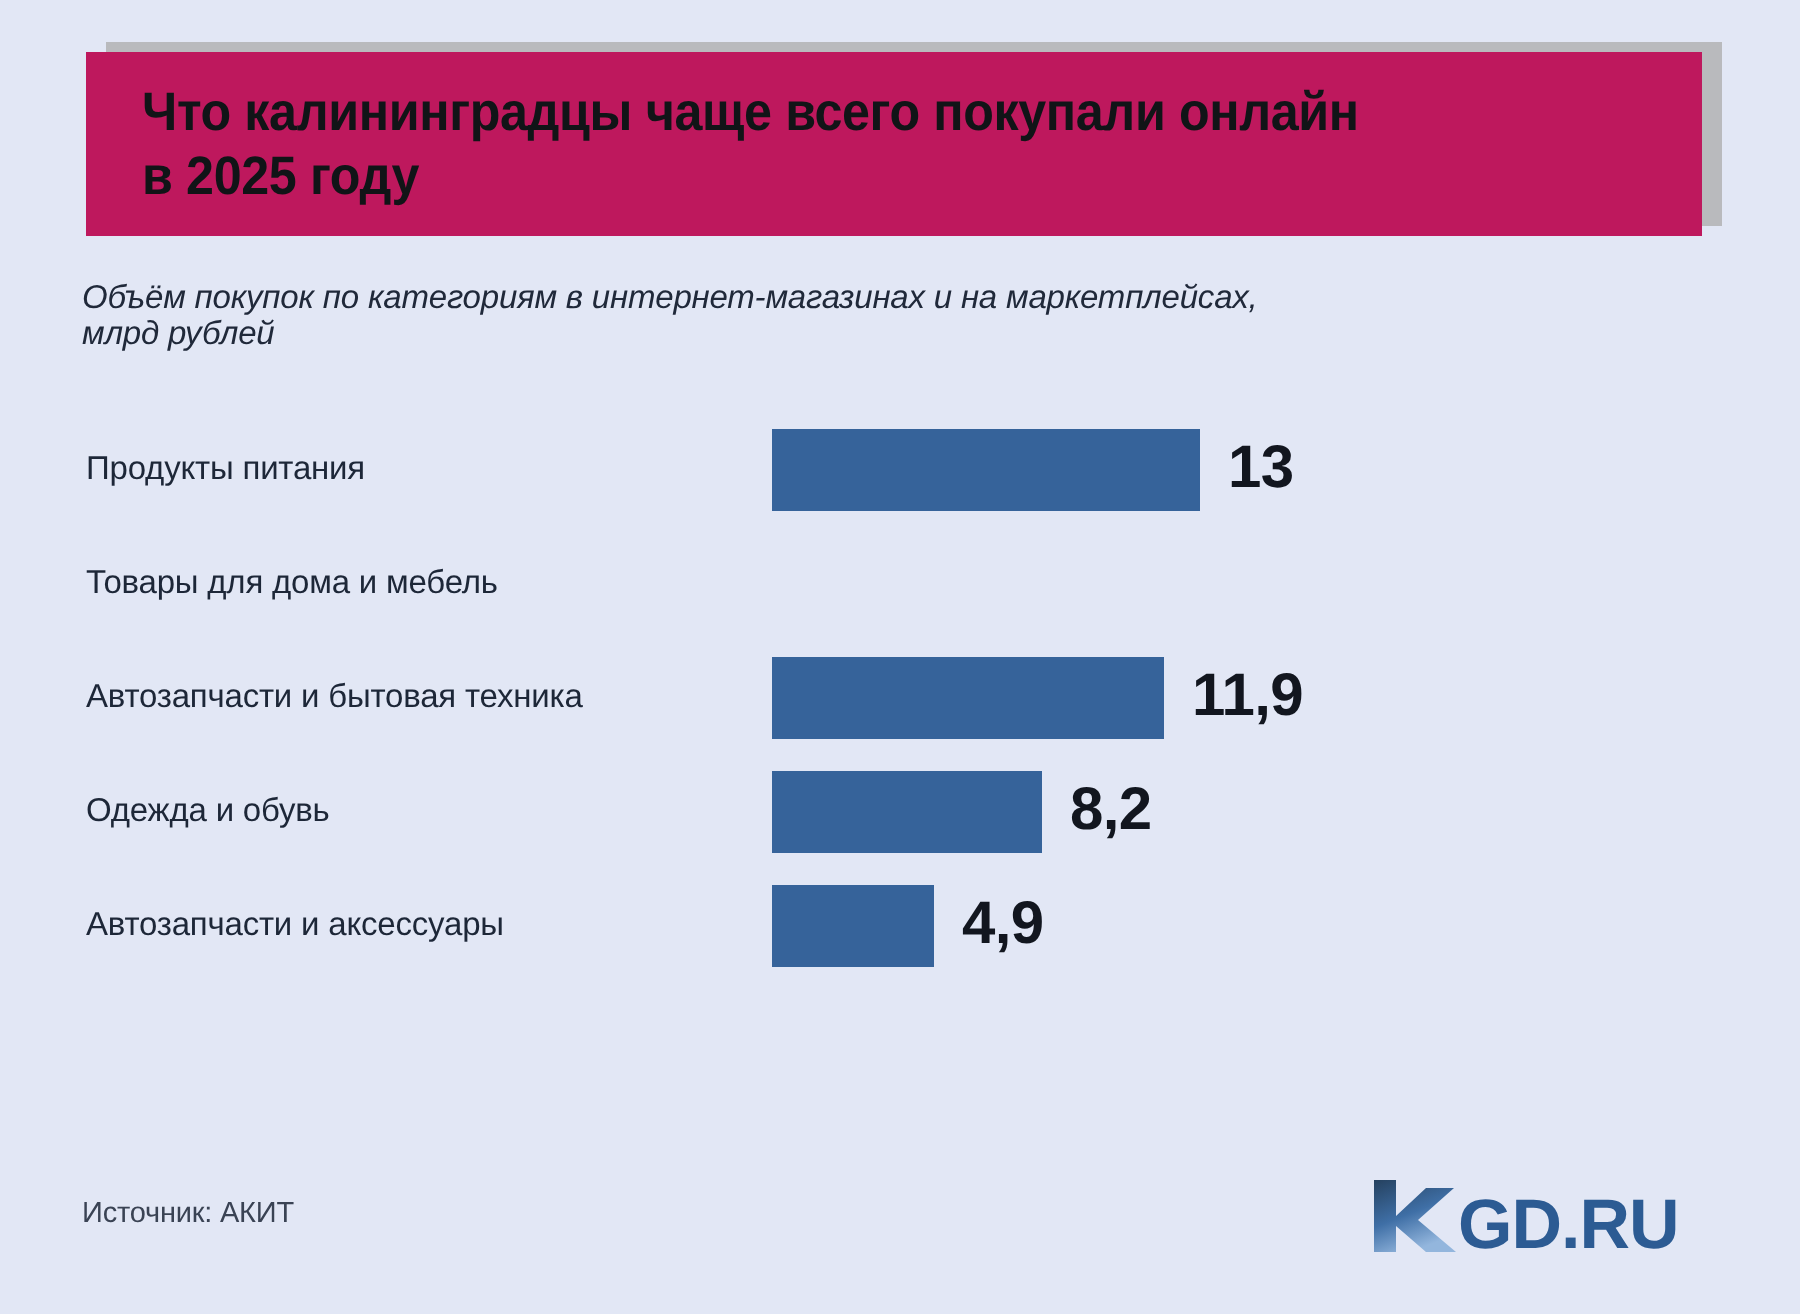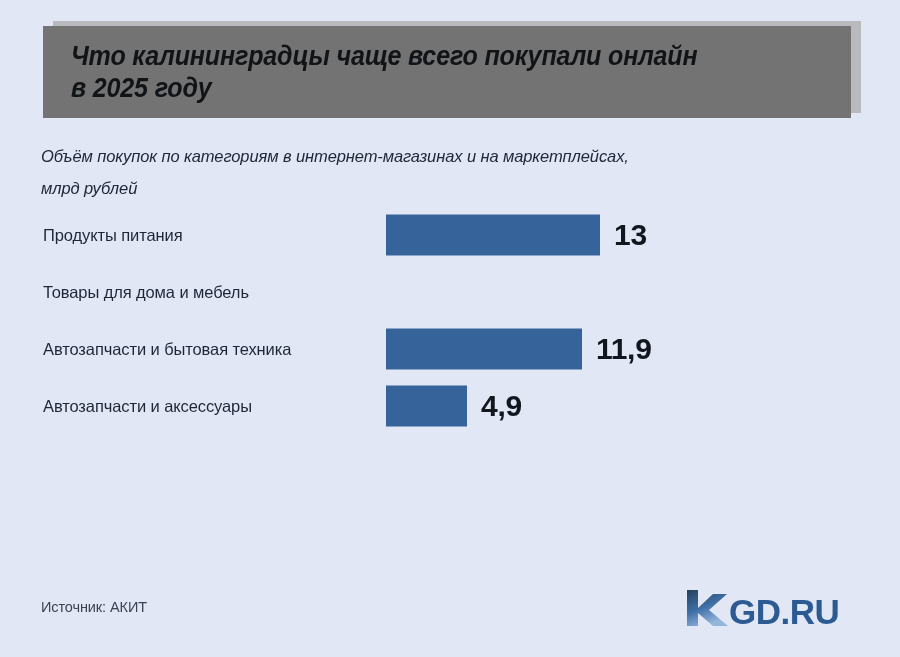--- a/index.html
+++ b/index.html
@@ -31,45 +31,44 @@
     width: 808px;
     height: 92px;
     background: #b9babd;
   }
   .title-card {
     position: absolute;
     left: 0;
     top: 0;
     width: 808px;
     height: 92px;
-    background: #737373;
+    background: #be185d;
     box-sizing: border-box;
     padding: 14px 36px 0 28px;
-    font-style: italic;
   }
   .title-text {
     font-size: 27px;
     line-height: 32px;
     font-weight: bold;
     color: #111417;
     letter-spacing: -0.2px;
     font-family: "Liberation Sans", "DejaVu Sans", sans-serif;
     transform: scaleX(0.93);
     transform-origin: left top;
     white-space: pre-line;
   }
 
   
   .subtitle {
     position: absolute;
     left: 41px;
     top: 140px;
     width: 790px;
     font-size: 16.5px;
-    line-height: 32px;
+    line-height: 18px;
     font-style: italic;
     color: #20293a;
     white-space: pre-line;
     letter-spacing: -0.1px;
   }
 
   
   .chart {
     position: absolute;
     left: 0;
@@ -167,20 +166,27 @@
   </div>
 
   <div class="row">
     <div class="row-label">Автозапчасти и бытовая техника</div>
     <div class="bar-track">
       <div class="bar" style="width:196px"></div>
       <div class="bar-value">11,9</div>
     </div>
   </div>
 
+  <div class="row">
+    <div class="row-label">Одежда и обувь</div>
+    <div class="bar-track">
+      <div class="bar" style="width:135px"></div>
+      <div class="bar-value">8,2</div>
+    </div>
+  </div>
 
   <div class="row">
     <div class="row-label">Автозапчасти и аксессуары</div>
     <div class="bar-track">
       <div class="bar" style="width:81px"></div>
       <div class="bar-value">4,9</div>
     </div>
   </div>
 
 

